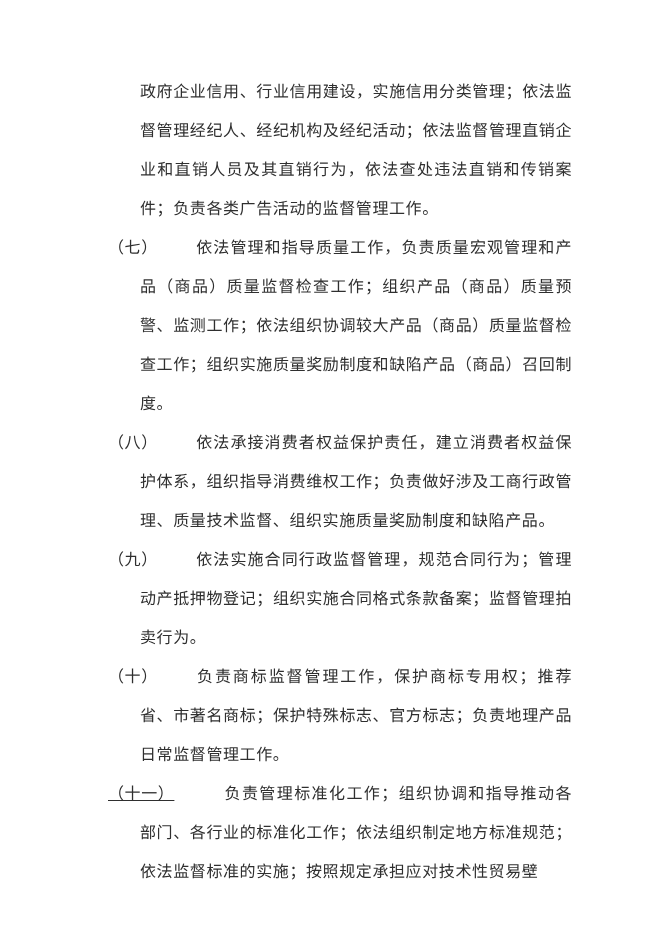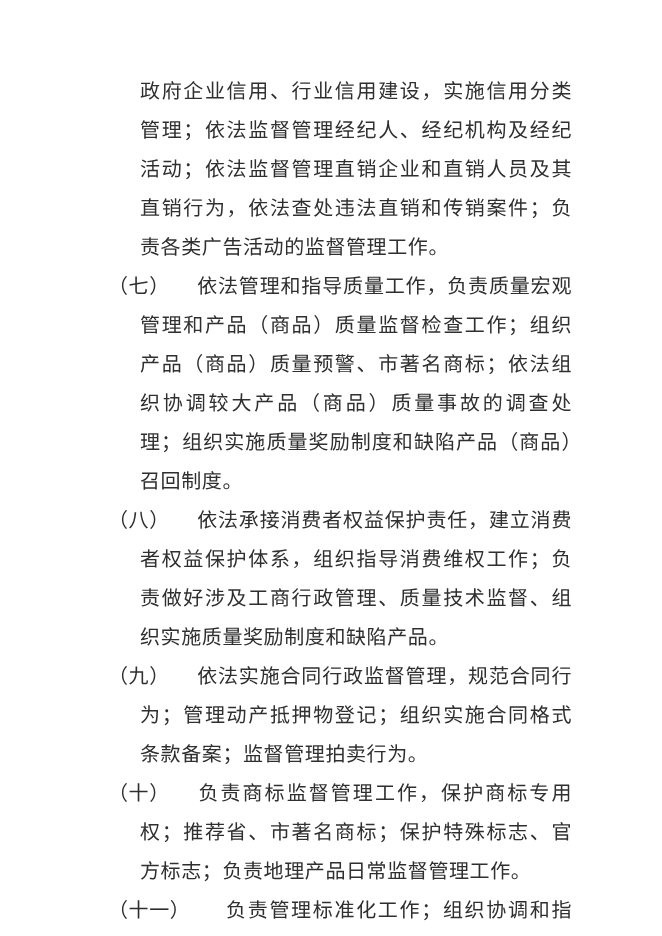--- a/index.html
+++ b/index.html
@@ -30,21 +30,21 @@
     left: 108px;
     top: 72px;
     width: 464px;
   }
 
   
   .para {
     position: relative;
     margin: 0 0 0 0;
     padding-left: 32px;
-    font-size: 20px;
+    font-size: 16px;
     line-height: 39px;
     text-align: justify;
     text-justify: inter-character;
     letter-spacing: 0.6px;
     word-break: break-all;
     color: #2f2f2f;
   }
 
   
   .para.continuation {
@@ -56,20 +56,21 @@
     position: absolute;
     left: 0;
     top: 0;
     white-space: nowrap;
     letter-spacing: 0.6px;
   }
 
   
   .para.wide > .marker {
     left: 0;
+    text-decoration: underline;
   }
 
   
   .lead-space {
     display: inline-block;
   }
   .lead-space.w1 { width: 50px; }
   .lead-space.w2 { width: 78px; }
 
   .ptext {
@@ -83,21 +84,21 @@
 
   <div class="doc-body">
 
     <p class="para continuation">
       <span class="ptext">政府企业信用、行业信用建设，实施信用分类管理；依法监督管理经纪人、经纪机构及经纪活动；依法监督管理直销企业和直销人员及其直销行为，依法查处违法直销和传销案件；负责各类广告活动的监督管理工作。</span>
     </p>
 
     <p class="para">
       <span class="marker">（七）</span>
       <span class="lead-space w1"></span>
-      <span class="ptext">依法管理和指导质量工作，负责质量宏观管理和产品（商品）质量监督检查工作；组织产品（商品）质量预警、市著名商标；依法组织协调较大产品（商品）质量事故的调查处理；组织实施质量奖励制度和缺陷产品（商品）召回制度。</span>
+      <span class="ptext">依法管理和指导质量工作，负责质量宏观管理和产品（商品）质量监督检查工作；组织产品（商品）质量预警、监测工作；依法组织协调较大产品（商品）质量监督检查工作；组织实施质量奖励制度和缺陷产品（商品）召回制度。</span>
     </p>
 
     <p class="para">
       <span class="marker">（八）</span>
       <span class="lead-space w1"></span>
       <span class="ptext">依法承接消费者权益保护责任，建立消费者权益保护体系，组织指导消费维权工作；负责做好涉及工商行政管理、质量技术监督、组织实施质量奖励制度和缺陷产品。</span>
     </p>
 
     <p class="para">
       <span class="marker">（九）</span>

